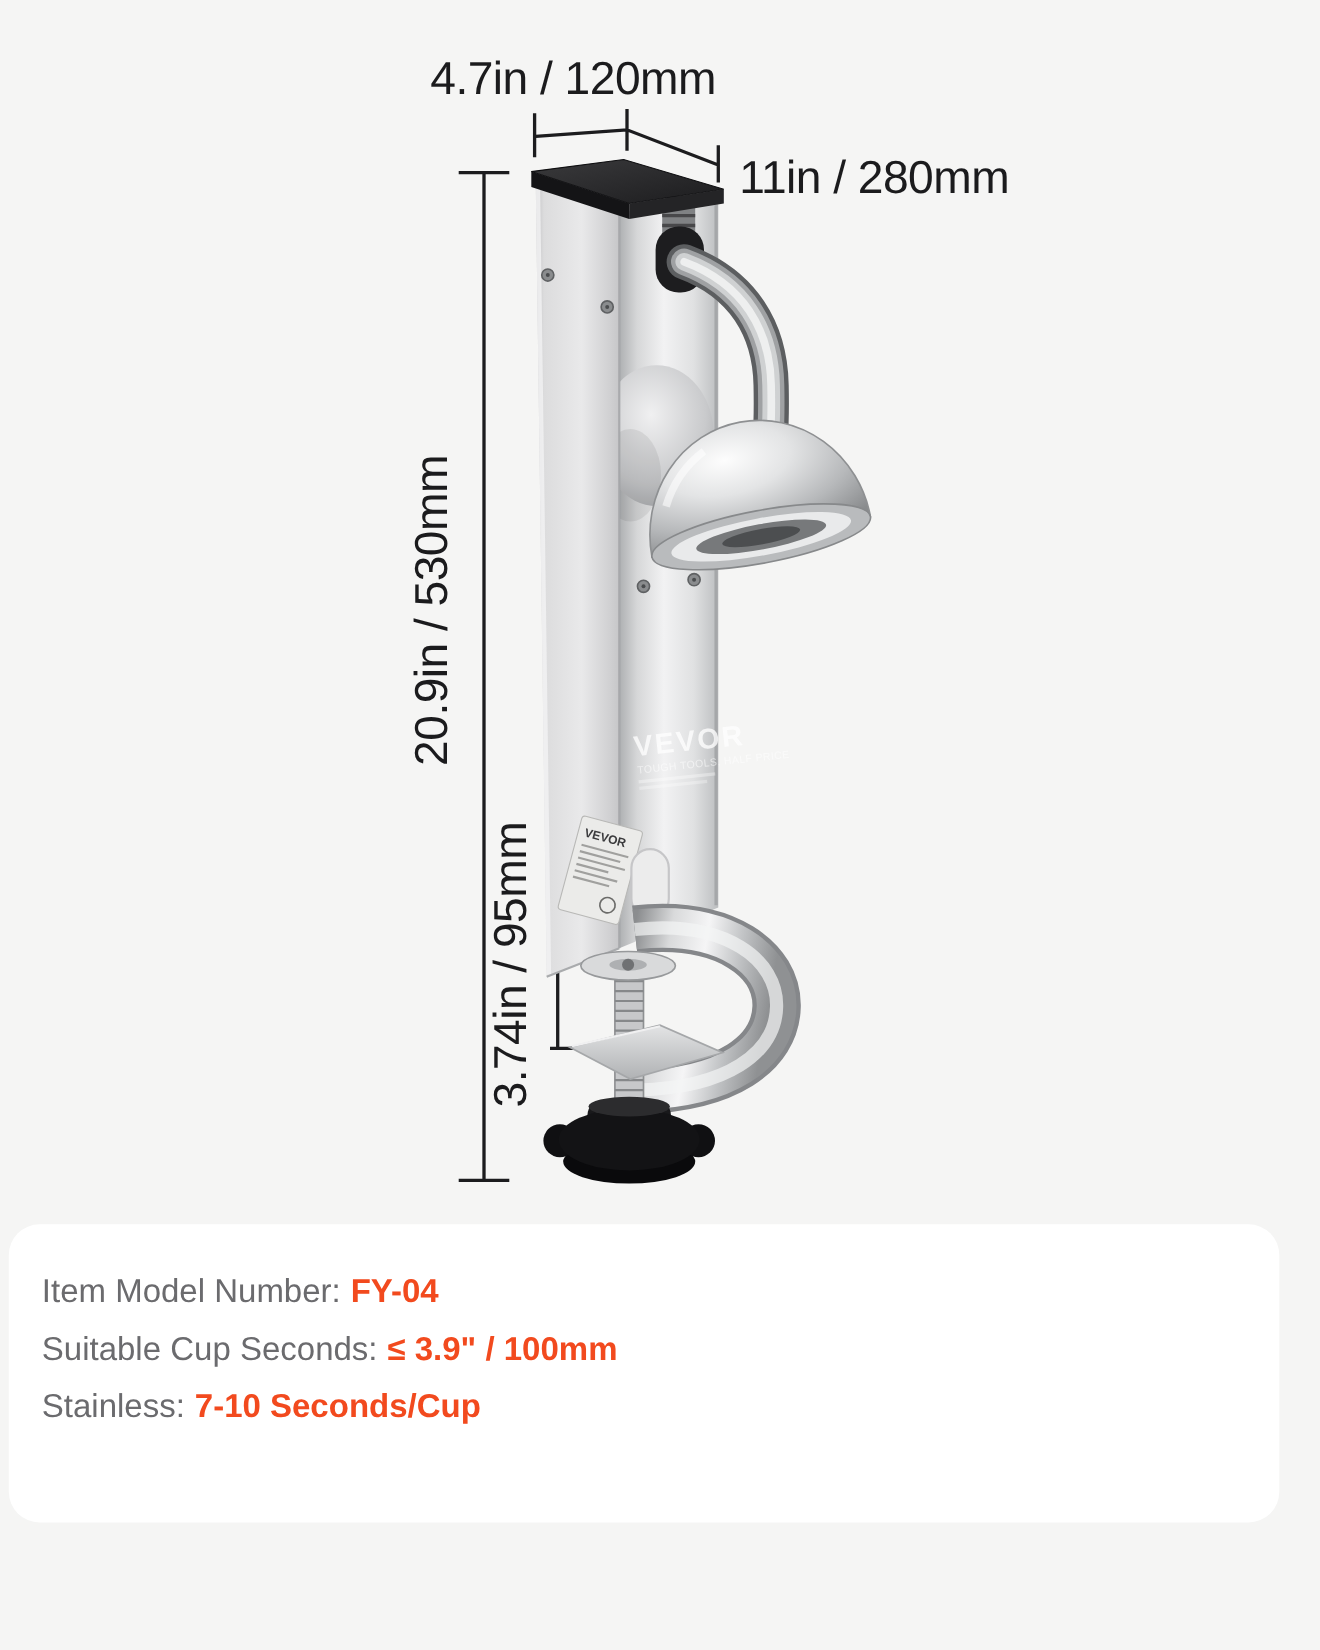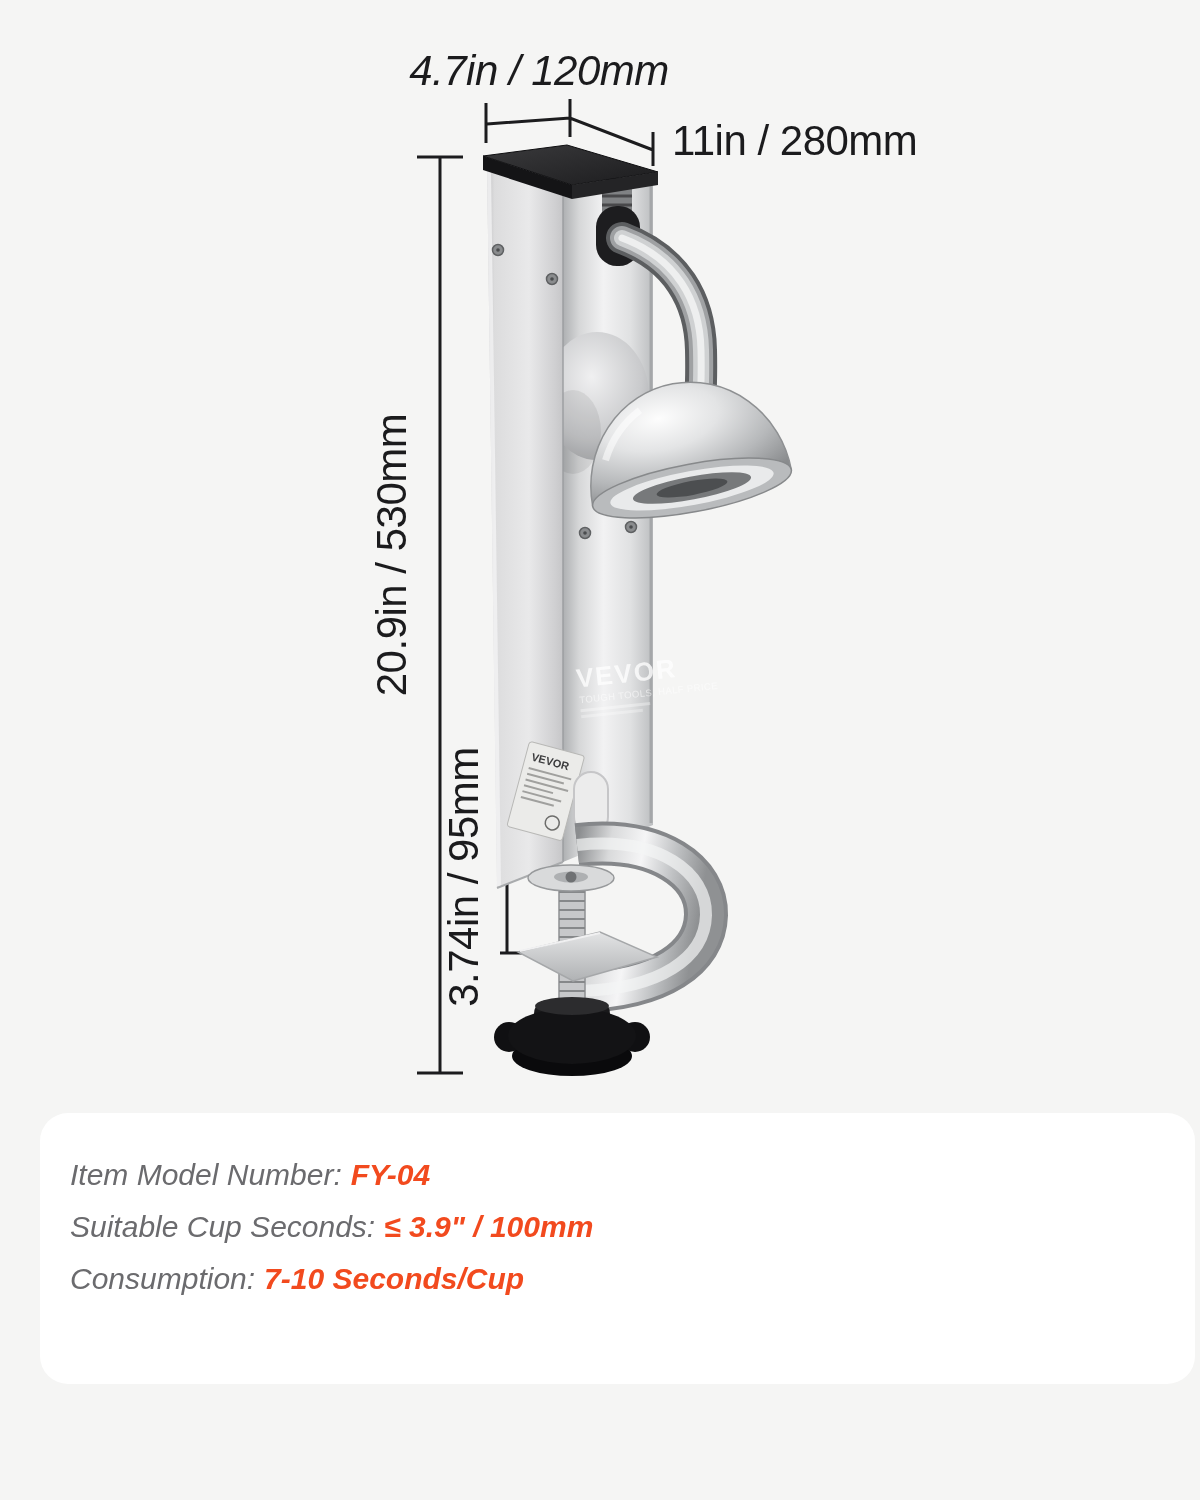--- a/index.html
+++ b/index.html
@@ -9,27 +9,27 @@
   html,body{background:#e9e9e9;}
   .stage{
     position:relative;width:1200px;height:1500px;background:var(--bg);
     overflow:hidden;font-family:"Liberation Sans",sans-serif;
   }
   .illustration{position:absolute;left:0;top:0;}
   .dim{
     position:absolute;font-size:42px;font-weight:500;color:var(--ink);
     letter-spacing:-0.5px;white-space:nowrap;line-height:1;
   }
-  .dim-width{left:539px;top:50px;transform:translateX(-50%);font-style:italic;}
-  .dim-depth{left:672px;top:120px;}
+  .dim-width{left:521px;top:50px;transform:translateX(-50%);}
+  .dim-depth{left:672px;top:140px;}
   .dim-height{left:392px;top:555px;transform:translate(-50%,-50%) rotate(-90deg);}
   .dim-clamp{left:464px;top:877px;transform:translate(-50%,-50%) rotate(-90deg);}
   .spec-card{
-    position:absolute;left:40px;top:1113px;width:1155px;height:271px;
-    background:var(--card);border-radius:28px;padding:36px 0 0 30px;display:flex;font-style:italic;
+    position:absolute;left:8px;top:1113px;width:1155px;height:271px;
+    background:var(--card);border-radius:28px;padding:36px 0 0 30px;display:flex;
   }
   .spec-col{width:563px;}
   .spec-col.right{flex:1;}
   .spec-row{font-size:30px;line-height:52px;color:var(--label-gray);white-space:nowrap;}
   .spec-val{color:var(--accent);font-weight:bold;margin-left:9px;}
 </style>
 </head>
 <body>
 
 <div class="stage">
@@ -198,19 +198,19 @@
 
   <section class="spec-card">
     <div class="spec-col">
       <p class="spec-row">
         <span class="spec-lbl">Item Model Number:</span><span class="spec-val">FY-04</span>
       </p>
       <p class="spec-row">
         <span class="spec-lbl">Suitable Cup Seconds:</span><span class="spec-val">≤ 3.9" / 100mm</span>
       </p>
       <p class="spec-row">
-        <span class="spec-lbl">Consumption:</span><span class="spec-val">7-10 Seconds/Cup</span>
+        <span class="spec-lbl">Stainless:</span><span class="spec-val">7-10 Seconds/Cup</span>
       </p>
     </div>
     <div class="spec-col right">
     </div>
   </section>
 </div>
 
 </body></html>

